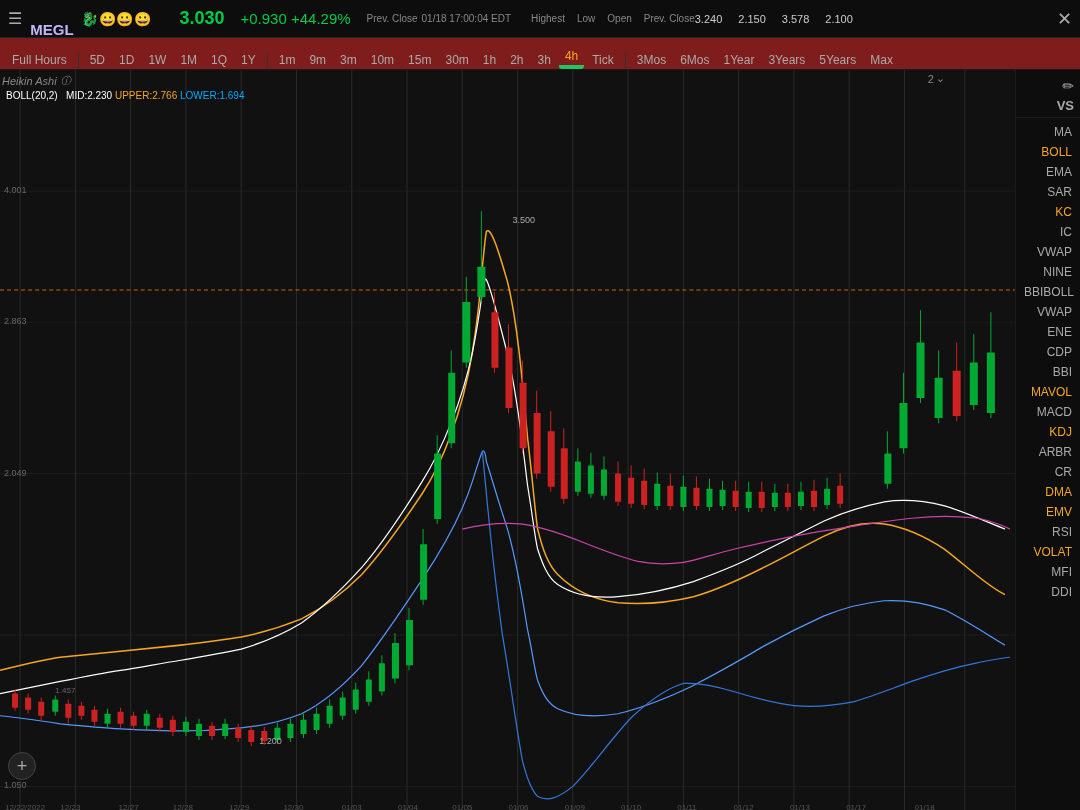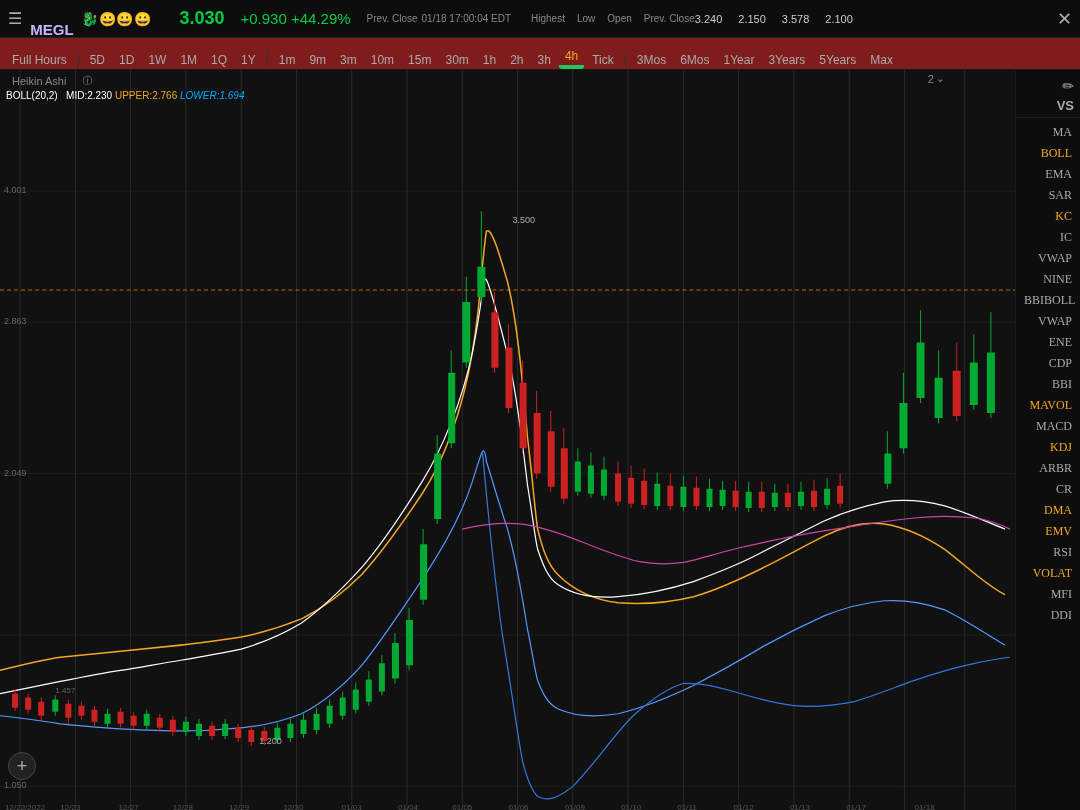--- a/index.html
+++ b/index.html
@@ -105,27 +105,28 @@
       display: flex;
       flex-direction: column;
       position: relative;
       overflow: hidden;
     }
 
     
     .indicator-label {
       position: absolute;
       top: 4px;
-      left: 12px;
+      left: 2px;
       color: #888;
       font-size: 11px;
       z-index: 10;
       display: flex;
       align-items: center;
-      gap: 16px;
+      gap: 4px;
+      font-style: italic;
     }
     .boll-label {
       position: absolute;
       top: 20px;
       left: 6px;
       font-size: 10px;
       z-index: 10;
     }
     .boll-mid { color: #fff; }
 
@@ -171,21 +172,20 @@
       cursor: pointer;
       text-align: right;
     }
     .sidebar-item {
       padding: 3px 8px;
       color: #aaa;
       font-size: 12px;
       cursor: pointer;
       text-align: right;
       white-space: nowrap;
-      font-family: Liberation Serif, serif;
     }
     .sidebar-item.active-orange { color: #f5a623; }
 
     
     .add-btn {
       position: absolute;
       bottom: 30px;
       left: 8px;
       width: 28px;
       height: 28px;
@@ -287,21 +287,21 @@
   <div class="chart-container">
 
     <div class="indicator-label">
       <span>Heikin Ashi</span>
       <span style="color:#888;font-size:10px;">ⓘ</span>
     </div>
     <div class="boll-label">
       <span class="boll-mid">BOLL(20,2) &nbsp;</span>
       <span class="boll-mid">MID:2.230</span>
       <span style="color:#f5a623;">UPPER:2.766</span>
-      <span style="color:#00aaff;font-style:italic;">LOWER:1.694</span>
+      <span style="color:#00aaff;">LOWER:1.694</span>
     </div>
 
     <div class="scale-btn">
       <span>2</span>
       <span>⌄</span>
     </div>
 
     <div class="chart-svg-wrapper">
       <svg viewBox="0 0 1010 740" preserveAspectRatio="none" xmlns="http://www.w3.org/2000/svg">
 

